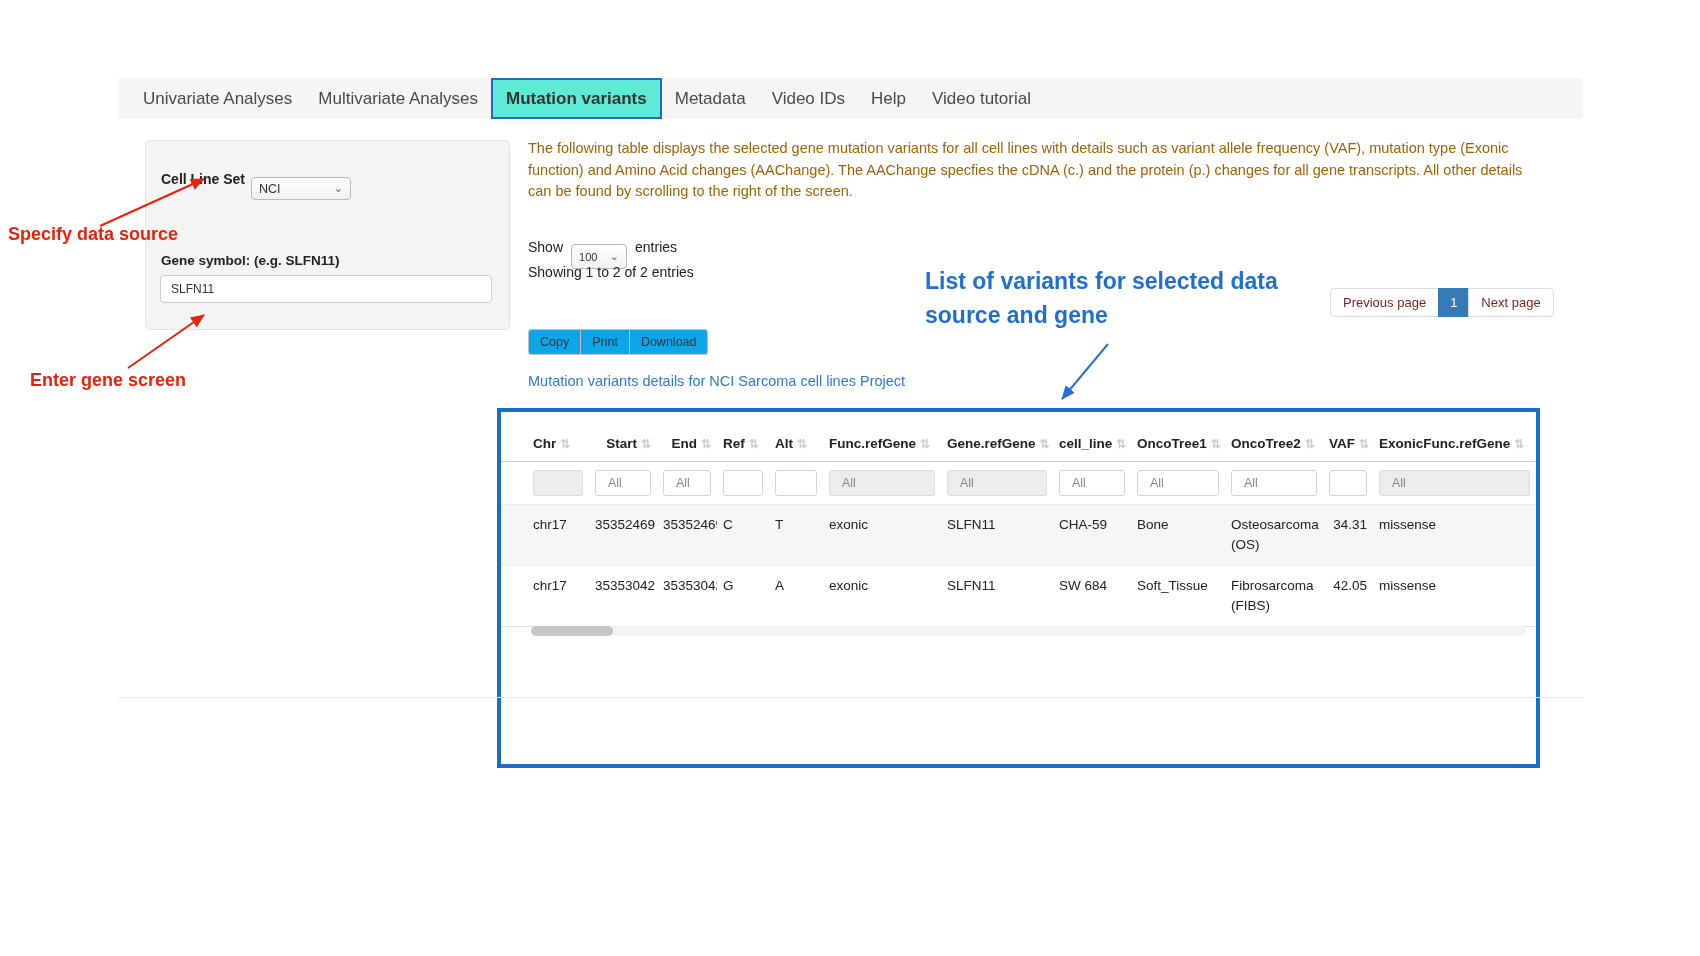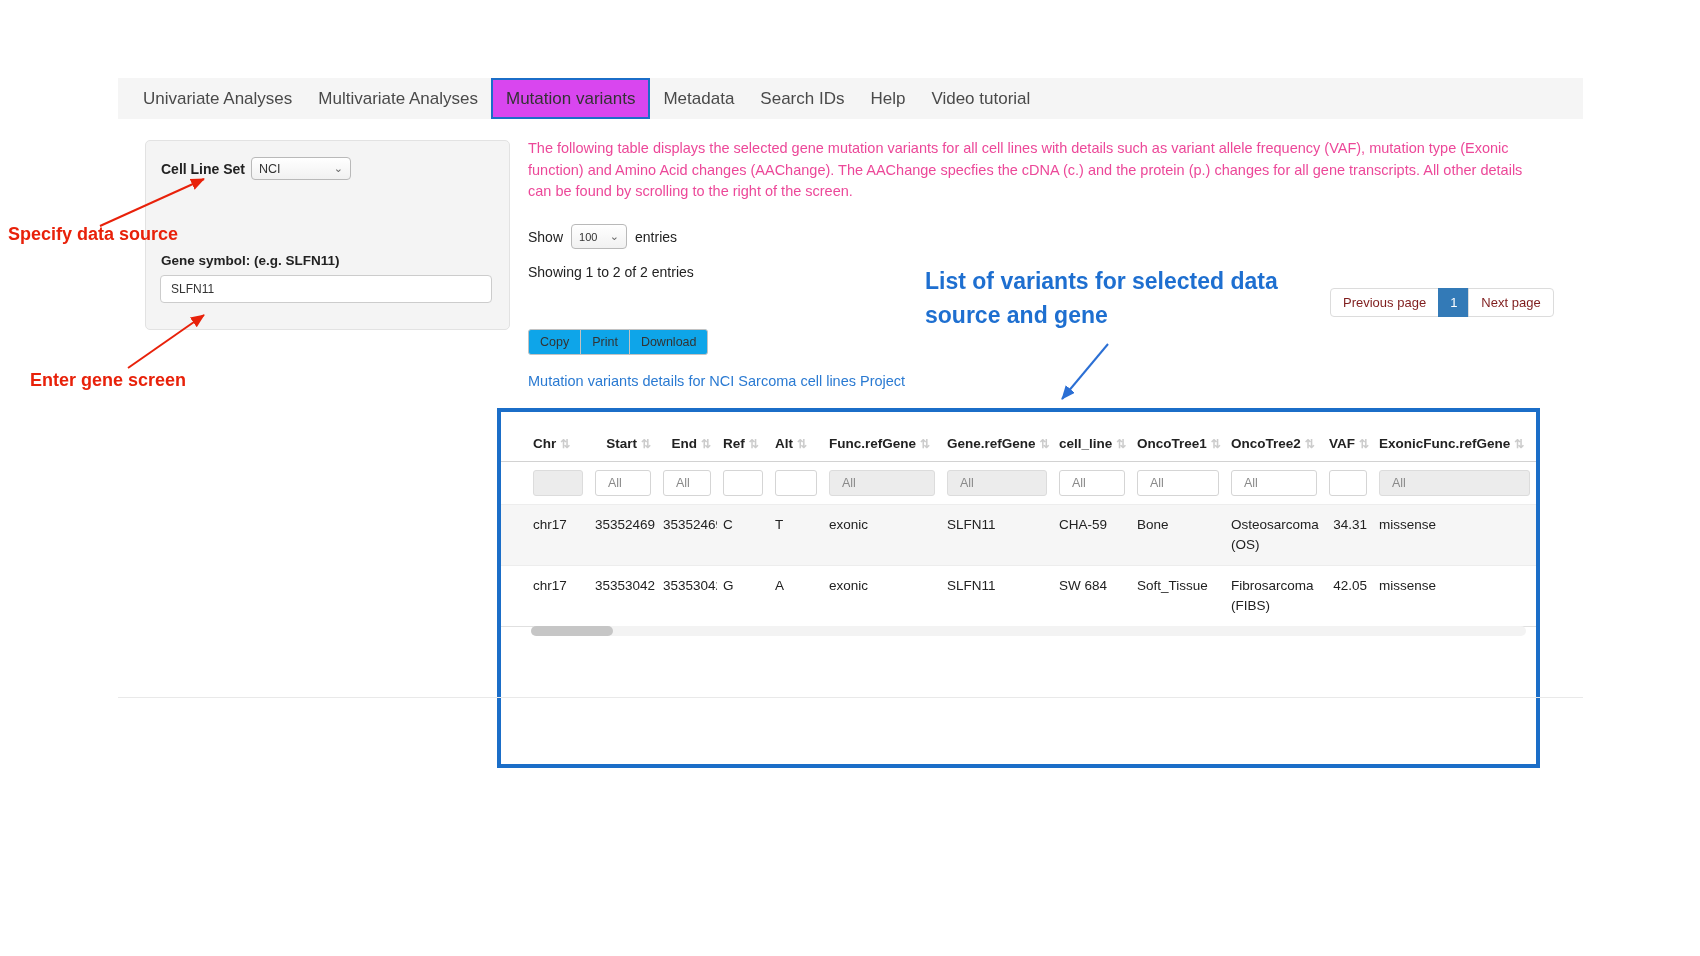--- a/index.html
+++ b/index.html
@@ -10,40 +10,40 @@
     --pagination-active:#337ab7;
   }
   *{box-sizing:border-box;}
   html,body{margin:0;padding:0;background:#fff;}
   body{font-family:"Liberation Sans",sans-serif;color:#222;}
   .page{position:relative;width:1700px;height:956px;background:#fff;overflow:hidden;}
 
   
   .navbar{position:absolute;left:118px;top:78px;width:1465px;height:41px;background:#f5f5f5;display:flex;align-items:stretch;padding-left:12px;}
   .nav-tab{display:flex;align-items:center;padding:0 13px;font-size:17px;color:#4a4a4a;cursor:pointer;white-space:nowrap;}
-  .nav-tab.active{background:#d946ef;border:2px solid var(--accent-blue);color:#333;}
+  .nav-tab.active{background:#5eead4;border:2px solid var(--accent-blue);color:#333;font-weight:bold;}
 
   
   .sidebar-panel{position:absolute;left:145px;top:140px;width:365px;height:190px;background:#f4f4f4;border:1px solid #e2e2e2;border-radius:5px;padding-left:37px;}
   .cls-row{position:absolute;left:15px;top:16px;display:flex;align-items:center;gap:6px;}
   .cls-label{font-size:14px;font-weight:bold;color:#222;}
-  .fake-select{display:inline-flex;align-items:center;justify-content:space-between;border:1px solid #b9b9b9;border-radius:4px;background:linear-gradient(#ffffff,#f1f1f1);height:23px;padding:0 7px;font-size:12.5px;color:#333;cursor:pointer;}
+  .fake-select{display:inline-flex;align-items:center;justify-content:space-between;border:1px solid #b9b9b9;border-radius:4px;background:linear-gradient(#ffffff,#f1f1f1);height:23px;padding:0 7px;font-size:12.5px;color:#333;cursor:pointer;margin-top:20px;}
   .cls-select{width:100px;}
   .caret{font-size:11px;color:#666;margin-left:6px;line-height:1;}
   .gene-label{position:absolute;left:15px;top:112px;font-size:13.5px;font-weight:bold;color:#222;}
   .gene-input{position:absolute;left:14px;top:134px;width:332px;height:28px;border:1px solid #ccc;border-radius:4px;padding:0 10px;font-size:12px;color:#333;font-family:"Liberation Sans",sans-serif;background:#fff;}
 
   
   .annot-red{position:absolute;color:var(--annotation-red);font-size:18px;font-weight:bold;white-space:nowrap;}
   .annot-specify{left:8px;top:224px;}
   .annot-gene{left:30px;top:370px;}
   .annot-blue{position:absolute;left:925px;top:264px;width:400px;color:var(--annotation-blue);font-size:23px;font-weight:bold;line-height:34px;}
 
   
-  .description{position:absolute;left:528px;top:138px;width:995px;font-size:14.5px;line-height:21.5px;color:#ec4899;}
+  .description{position:absolute;left:528px;top:138px;width:995px;font-size:14.5px;line-height:21.5px;color:#a16207;}
   .show-row{position:absolute;left:528px;top:224px;display:flex;align-items:center;gap:8px;font-size:14px;color:#222;}
   .show-select{width:56px;height:25px;font-size:11px;}
   .showing-info{position:absolute;left:528px;top:264px;font-size:14px;color:#222;}
   .dt-buttons{position:absolute;left:528px;top:329px;display:flex;}
   .dt-btn{border:1px solid #c2c2c2;background:#0ea5e9;padding:5px 11px;font-size:12.5px;color:#333;margin-right:-1px;cursor:pointer;font-family:"Liberation Sans",sans-serif;}
   .dt-btn:first-child{border-radius:3px 0 0 3px;}
   .dt-btn:last-child{border-radius:0 3px 3px 0;}
   .table-caption{position:absolute;left:528px;top:373px;font-size:14.5px;font-weight:500;color:var(--link-blue);cursor:pointer;}
 
   
@@ -81,21 +81,21 @@
 </head>
 <body>
 
 <div class="page">
 
   <nav class="navbar">
     <div class="nav-tab">Univariate Analyses</div>
     <div class="nav-tab">Multivariate Analyses</div>
     <div class="nav-tab active">Mutation variants</div>
     <div class="nav-tab">Metadata</div>
-    <div class="nav-tab">Search IDs</div>
+    <div class="nav-tab">Video IDs</div>
     <div class="nav-tab">Help</div>
     <div class="nav-tab">Video tutorial</div>
   </nav>
 
   <div class="sidebar-panel">
     <div class="cls-row">
       <span class="cls-label">Cell Line Set</span>
       <span class="fake-select cls-select">
         <span>NCI</span>
         <span class="caret">⌄</span>

